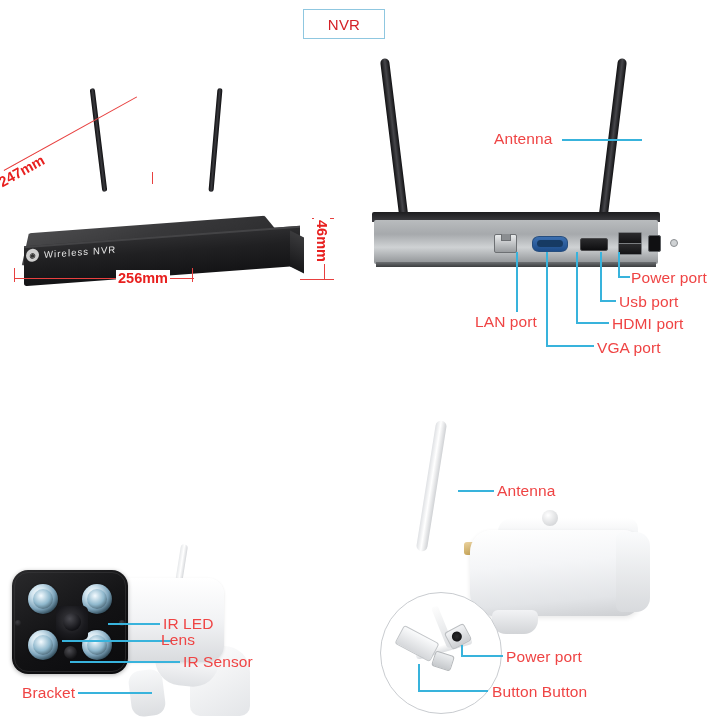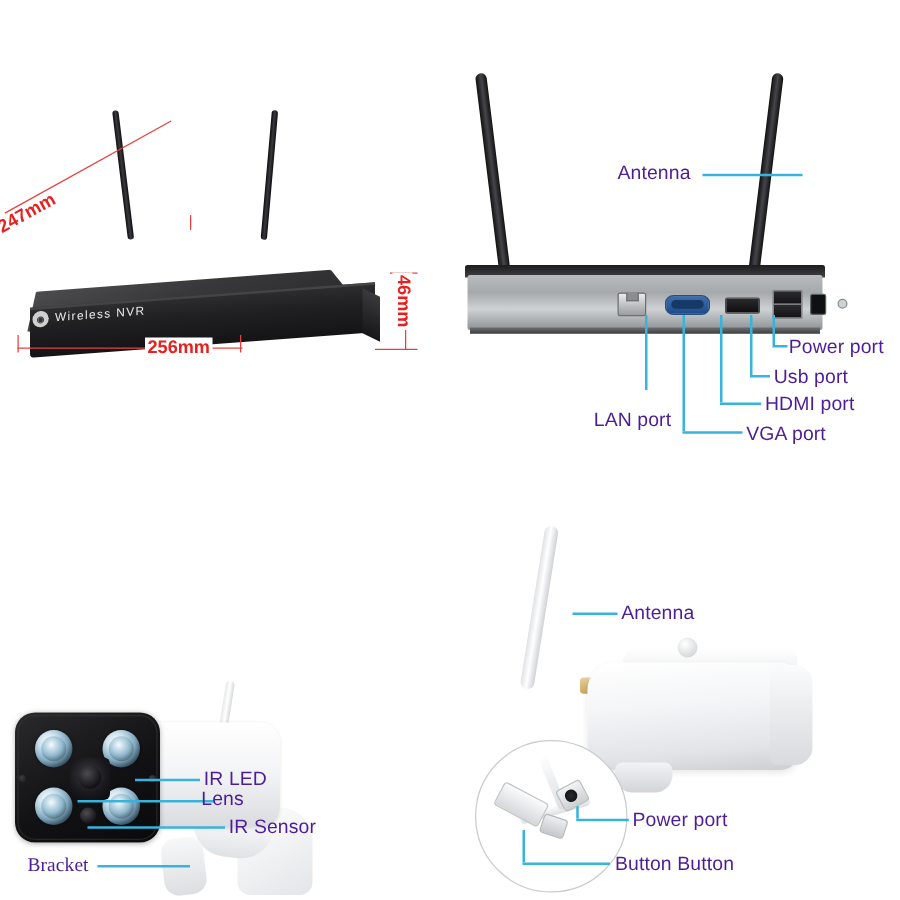--- a/index.html
+++ b/index.html
@@ -6,21 +6,21 @@
   body{width:720px;height:720px;position:relative;overflow:hidden;
        font-family:"Liberation Sans",sans-serif;background:#ffffff;}
   .stage{position:absolute;inset:0;}
 
   
   .chip{position:absolute;border:1px solid #8fc7e0;background:#ffffff;
         color:#d42127;font-size:15px;letter-spacing:.2px;
         display:flex;align-items:center;justify-content:center;}
 
   
-  .anno{position:absolute;color:#4c1d95;font-size:15.5px;white-space:nowrap;
+  .anno{position:absolute;color:#ef4444;font-size:15.5px;white-space:nowrap;
         letter-spacing:.1px;}
 
   
   .lead{position:absolute;background:#38b3dc;}
   .lead.h{height:1.6px;}
   .lead.v{width:1.6px;}
 
   
   .dim{position:absolute;background:#e8403f;}
   .dim.h{height:1.3px;}
@@ -148,20 +148,21 @@
         border-radius:50%;background:radial-gradient(circle,#2b2b2d,#0c0c0e);}
   .resetbtn{position:absolute;left:52px;top:60px;width:18px;height:14px;
         background:linear-gradient(180deg,#eceef0,#c6c9cc);border:1px solid #b5b8bb;
         border-radius:3px;transform:rotate(18deg);}
 </style>
 </head>
 <body>
 
 <div class="stage">
 
+  <div class="chip" style="left:303px;top:9px;width:80px;height:28px;">NVR</div>
 
 
   <div id="nvr3d">
     <div class="ant3d" style="left:88px;top:-62px;width:5px;height:104px;transform:rotate(-7deg);"></div>
     <div class="ant3d" style="left:205px;top:-62px;width:5px;height:104px;transform:rotate(5deg);"></div>
     <div class="nvr-top"></div>
     <div class="nvr-front"></div>
     <div class="nvr-side"></div>
     <div class="logo">
       <span class="logo-mark">◉</span>
@@ -198,21 +199,21 @@
       <div class="port p-pwr"></div>
       <div class="port p-led"></div>
     </div>
   </div>
 
   <div class="anno" style="left:494px;top:130px;">Antenna</div>
   <div class="lead h" style="left:562px;top:139px;width:80px;"></div>
 
   <div class="lead v" style="left:516px;top:252px;height:60px;"></div>
   <div class="lead h" style="left:516px;top:312px;width:0px;"></div>
-  <div class="anno" style="left:475px;top:313px;margin-top:15px;">LAN port</div>
+  <div class="anno" style="left:475px;top:313px;">LAN port</div>
 
   <div class="lead v" style="left:546px;top:252px;height:93px;"></div>
   <div class="lead h" style="left:546px;top:345px;width:48px;"></div>
   <div class="anno" style="left:597px;top:339px;">VGA port</div>
 
   <div class="lead v" style="left:576px;top:252px;height:70px;"></div>
   <div class="lead h" style="left:576px;top:322px;width:33px;"></div>
   <div class="anno" style="left:612px;top:315px;">HDMI port</div>
 
   <div class="lead v" style="left:600px;top:252px;height:48px;"></div>
@@ -245,21 +246,21 @@
   <div class="lead h" style="left:108px;top:623px;width:52px;"></div>
   <div class="anno" style="left:163px;top:615px;">IR LED</div>
 
   <div class="lead h" style="left:62px;top:640px;width:110px;"></div>
   <div class="anno" style="left:161px;top:631px;">Lens</div>
 
   <div class="lead h" style="left:70px;top:661px;width:110px;"></div>
   <div class="anno" style="left:183px;top:653px;">IR Sensor</div>
 
   <div class="lead h" style="left:78px;top:692px;width:74px;"></div>
-  <div class="anno" style="left:22px;top:684px;font-family:Liberation Serif, serif;">Bracket</div>
+  <div class="anno" style="left:22px;top:684px;">Bracket</div>
 
   <div id="camRear">
     <div class="r-ant"></div>
     <div class="r-antbase"></div>
     <div class="r-hood"></div>
     <div class="r-body"></div>
     <div class="r-tail"></div>
     <div class="r-mount"></div>
     <div class="r-knob"></div>
 

